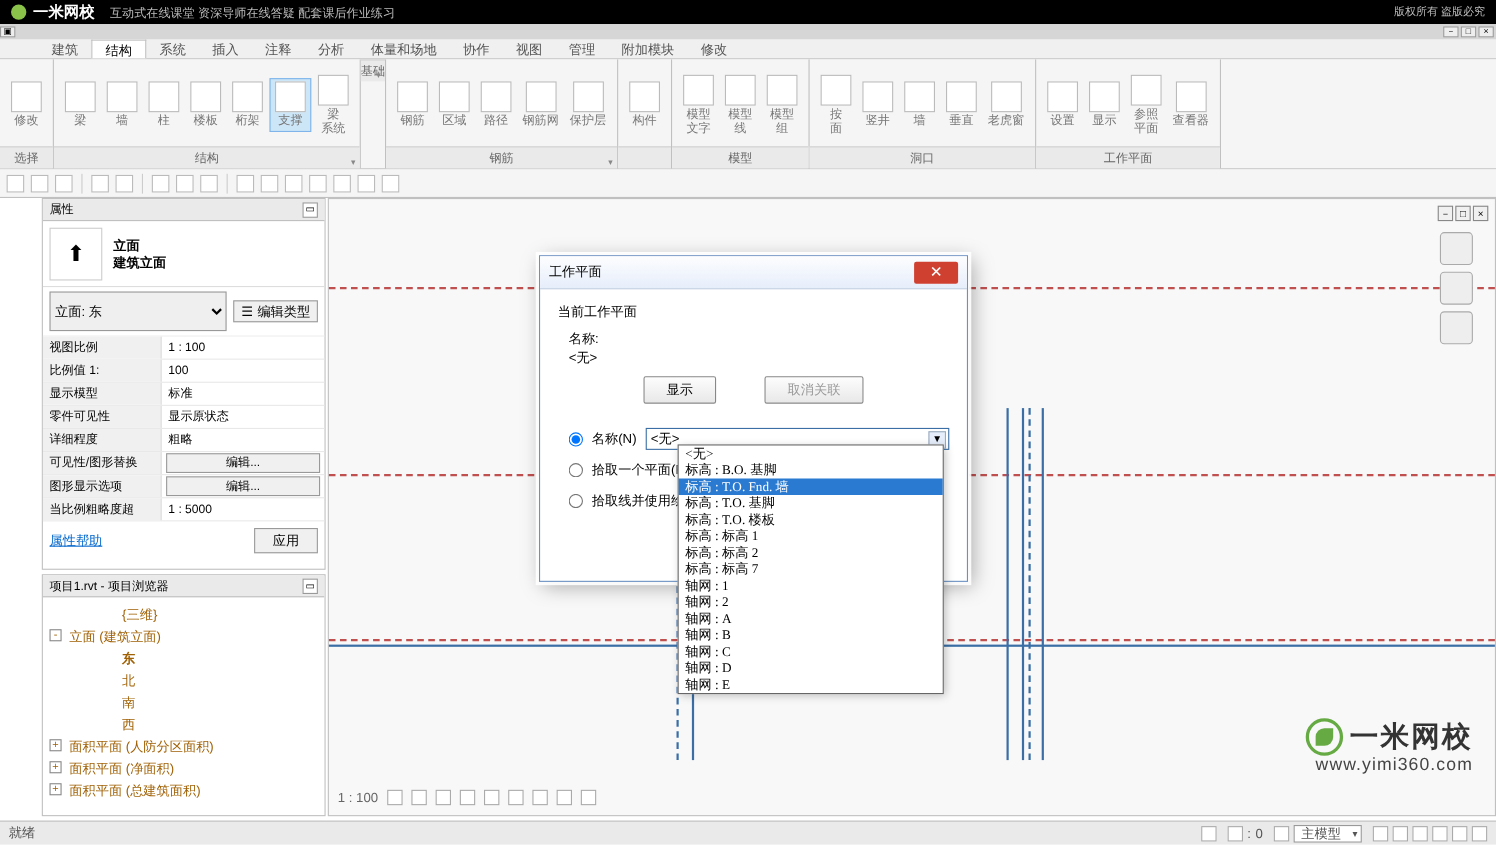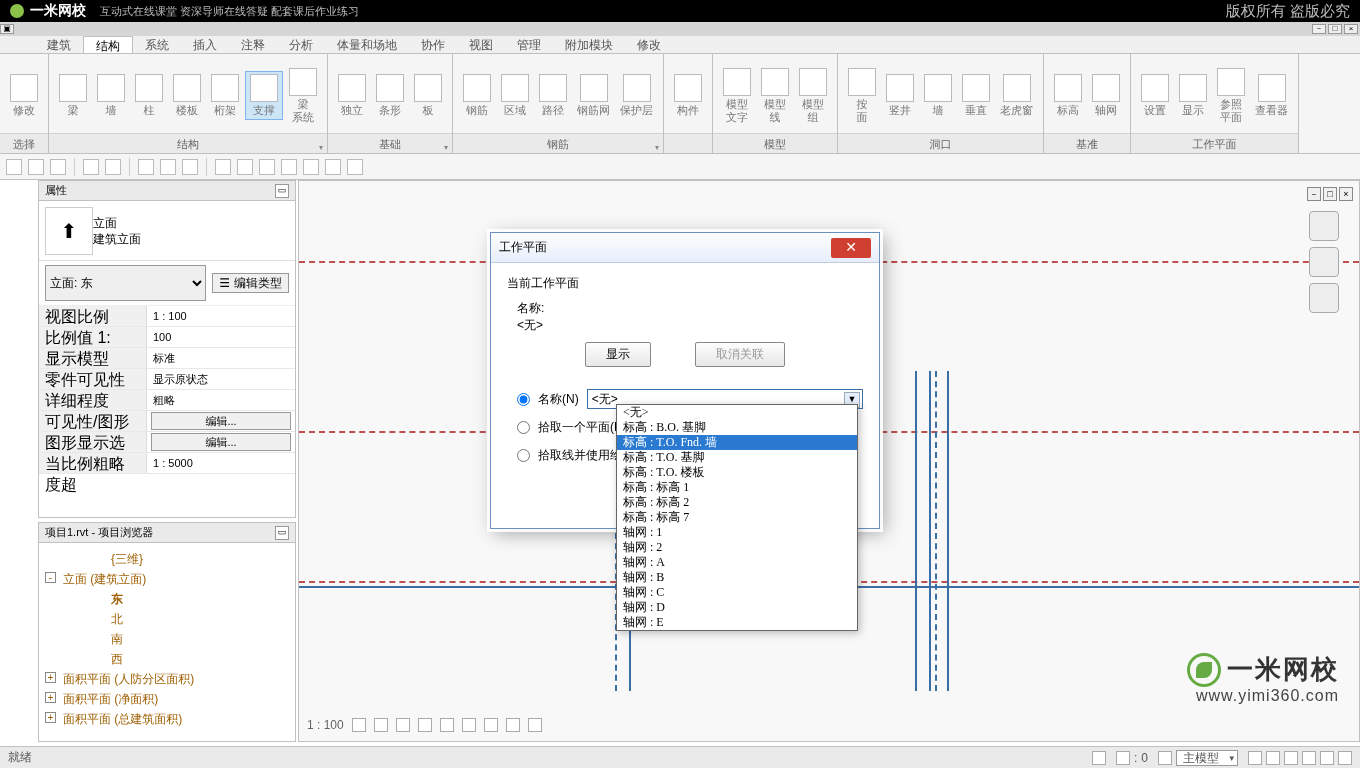--- a/index.html
+++ b/index.html
@@ -3,21 +3,21 @@
 <meta charset="utf-8">
 <style>
 * { margin:0; padding:0; box-sizing:border-box; font-family:"Microsoft YaHei","SimSun",sans-serif; font-size:12px; }
 body { width:1360px; height:768px; background:#fff; overflow:hidden; position:relative; }
 
 
 .topbar { height:22px; background:#000; color:#fff; display:flex; align-items:center; padding:0 10px; }
 .topbar .logo-dot { width:14px; height:14px; background:#8bc34a; border-radius:50%; margin-right:6px; }
 .topbar .brand { font-size:14px; font-weight:bold; margin-right:14px; }
 .topbar .tagline { color:#bbb; font-size:11px; }
-.topbar .rights { margin-left:auto; color:#bbb; font-size:15px; }
+.topbar .rights { margin-left:auto; color:#bbb; font-size:10px; }
 
 
 .winrow { height:14px; background:#d6d6d6; display:flex; align-items:center; }
 .winrow .winbtn { width:14px; height:10px; background:#eee; border:1px solid #999; margin-right:2px; font-size:8px; text-align:center; line-height:8px;}
 .winrow .spacer { flex:1; }
 
 
 .menubar { height:18px; background:#f0f0f0; border-bottom:1px solid #c0c0c0; display:flex; padding-left:35px; }
 .menubar .mitem { padding:0 12px; line-height:18px; color:#555; cursor:default; }
 .menubar .mitem.active { background:#fff; border:1px solid #c0c0c0; border-bottom:none; color:#000; }
@@ -42,27 +42,27 @@
 .main { display:flex; height:562px;padding-left:38px; }
 .left { width:258px; display:flex; flex-direction:column; }
 .panel { border:1px solid #c0c0c0; background:#fff; }
 .panel .ptitle { height:20px; background:#eaeaea; border-bottom:1px solid #c0c0c0; display:flex; align-items:center; padding:0 6px; }
 .panel .ptitle .tx { flex:1; font-size:11px; }
 .panel .ptitle .px { width:14px; height:14px; border:1px solid #999; text-align:center; line-height:10px; font-size:9px; background:#fff;}
 
 .props { flex:0 0 338px; margin-bottom:4px; }
 .props .preview { height:60px; display:flex; align-items:center; padding:6px; border-bottom:1px solid #ddd;}
 .props .preview .thumb { width:48px; height:48px; border:1px solid #ccc; display:flex; align-items:center; justify-content:center; font-size:20px;}
-.props .preview .ptxt { line-height:16px; }
+.props .preview .ptxt { margin-left:10px; line-height:16px;font-weight:bold; }
 .props .trow { display:flex; align-items:center; padding:4px 6px; border-bottom:1px solid #eee;}
 .props .trow select { flex:1; height:36px; border:1px solid #999; }
 .props .trow .ebtn { margin-left:6px; border:1px solid #999; background:#f0f0f0; height:20px; padding:0 6px; display:flex; align-items:center; gap:4px;}
 .props .grid { }
 .props .grid .grow { display:flex; height:21px; border-bottom:1px solid #e8e8e8;}
-.props .grid .gl { width:108px; background:#f0f0f0; border-right:1px solid #ddd; padding:0 6px; line-height:21px; font-size:16px;}
+.props .grid .gl { width:108px; background:#f0f0f0; border-right:1px solid #ddd; padding:0 6px; line-height:21px; font-size:11px;}
 .props .grid .gv { flex:1; padding:0 6px; line-height:21px; font-size:11px; border:1px solid #ddd; border-width:0 0 0 0;}
 .props .grid .gv.btnlike { text-align:center; background:#f0f0f0; border:1px solid #999; margin:1px 4px; height:18px; line-height:16px;}
 .props .foot { display:flex; align-items:center; padding:6px; }
 .props .foot .link { color:#0066cc; text-decoration:underline; }
 .props .foot .apply { margin-left:auto; border:1px solid #999; background:#f0f0f0; padding:2px 16px;}
 
 .browser { flex:1; overflow:auto;}
 .browser .tree { padding:6px 4px; }
 .browser .tn { padding:1px 0 1px 34px; line-height:18px; font-size:12px; color:#a16207; position:relative;}
 .browser .tn.l1 { padding-left:20px;}
@@ -198,34 +198,20 @@
         </div>
         <div class="rbtn">
           <div class="ricon"></div>
           <div class="rlabel">梁
 系统</div>
         </div>
       </div>
       <div class="glabel">结构<span class="drop">▾</span></div>
     </div>
     <div class="rgroup">
-      <div class="btns">
-        <div class="rbtn">
-          <div class="ricon"></div>
-          <div class="rlabel">独立</div>
-        </div>
-        <div class="rbtn">
-          <div class="ricon"></div>
-          <div class="rlabel">条形</div>
-        </div>
-        <div class="rbtn">
-          <div class="ricon"></div>
-          <div class="rlabel">板</div>
-        </div>
-      </div>
       <div class="glabel">基础<span class="drop">▾</span></div>
     </div>
     <div class="rgroup">
       <div class="btns">
         <div class="rbtn">
           <div class="ricon"></div>
           <div class="rlabel">钢筋</div>
         </div>
         <div class="rbtn">
           <div class="ricon"></div>
@@ -293,33 +279,20 @@
         <div class="rbtn">
           <div class="ricon"></div>
           <div class="rlabel">垂直</div>
         </div>
         <div class="rbtn">
           <div class="ricon"></div>
           <div class="rlabel">老虎窗</div>
         </div>
       </div>
       <div class="glabel">洞口</div>
-    </div>
-    <div class="rgroup">
-      <div class="btns">
-        <div class="rbtn">
-          <div class="ricon"></div>
-          <div class="rlabel">标高</div>
-        </div>
-        <div class="rbtn">
-          <div class="ricon"></div>
-          <div class="rlabel">轴网</div>
-        </div>
-      </div>
-      <div class="glabel">基准</div>
     </div>
     <div class="rgroup">
       <div class="btns">
         <div class="rbtn">
           <div class="ricon"></div>
           <div class="rlabel">设置</div>
         </div>
         <div class="rbtn">
           <div class="ricon"></div>
           <div class="rlabel">显示</div>
@@ -409,20 +382,24 @@
           </div>
           <div class="grow">
             <div class="gl">图形显示选项</div>
             <div class="gv btnlike">编辑...</div>
           </div>
           <div class="grow">
             <div class="gl">当比例粗略度超</div>
             <div class="gv">1 : 5000</div>
           </div>
         </div>
+      <div class="foot">
+        <span class="link">属性帮助</span>
+        <button class="apply">应用</button>
+      </div>
     </div>
 
     <div class="panel browser">
       <div class="ptitle">
         <div class="tx">项目1.rvt - 项目浏览器</div>
         <div class="px">▭</div>
       </div>
       <div class="tree" id="tree">
           <div class="tn l3"><span>{三维}</span></div>
           <div class="tn l1"><span class="tw">-</span><span>立面 (建筑立面)</span></div>

